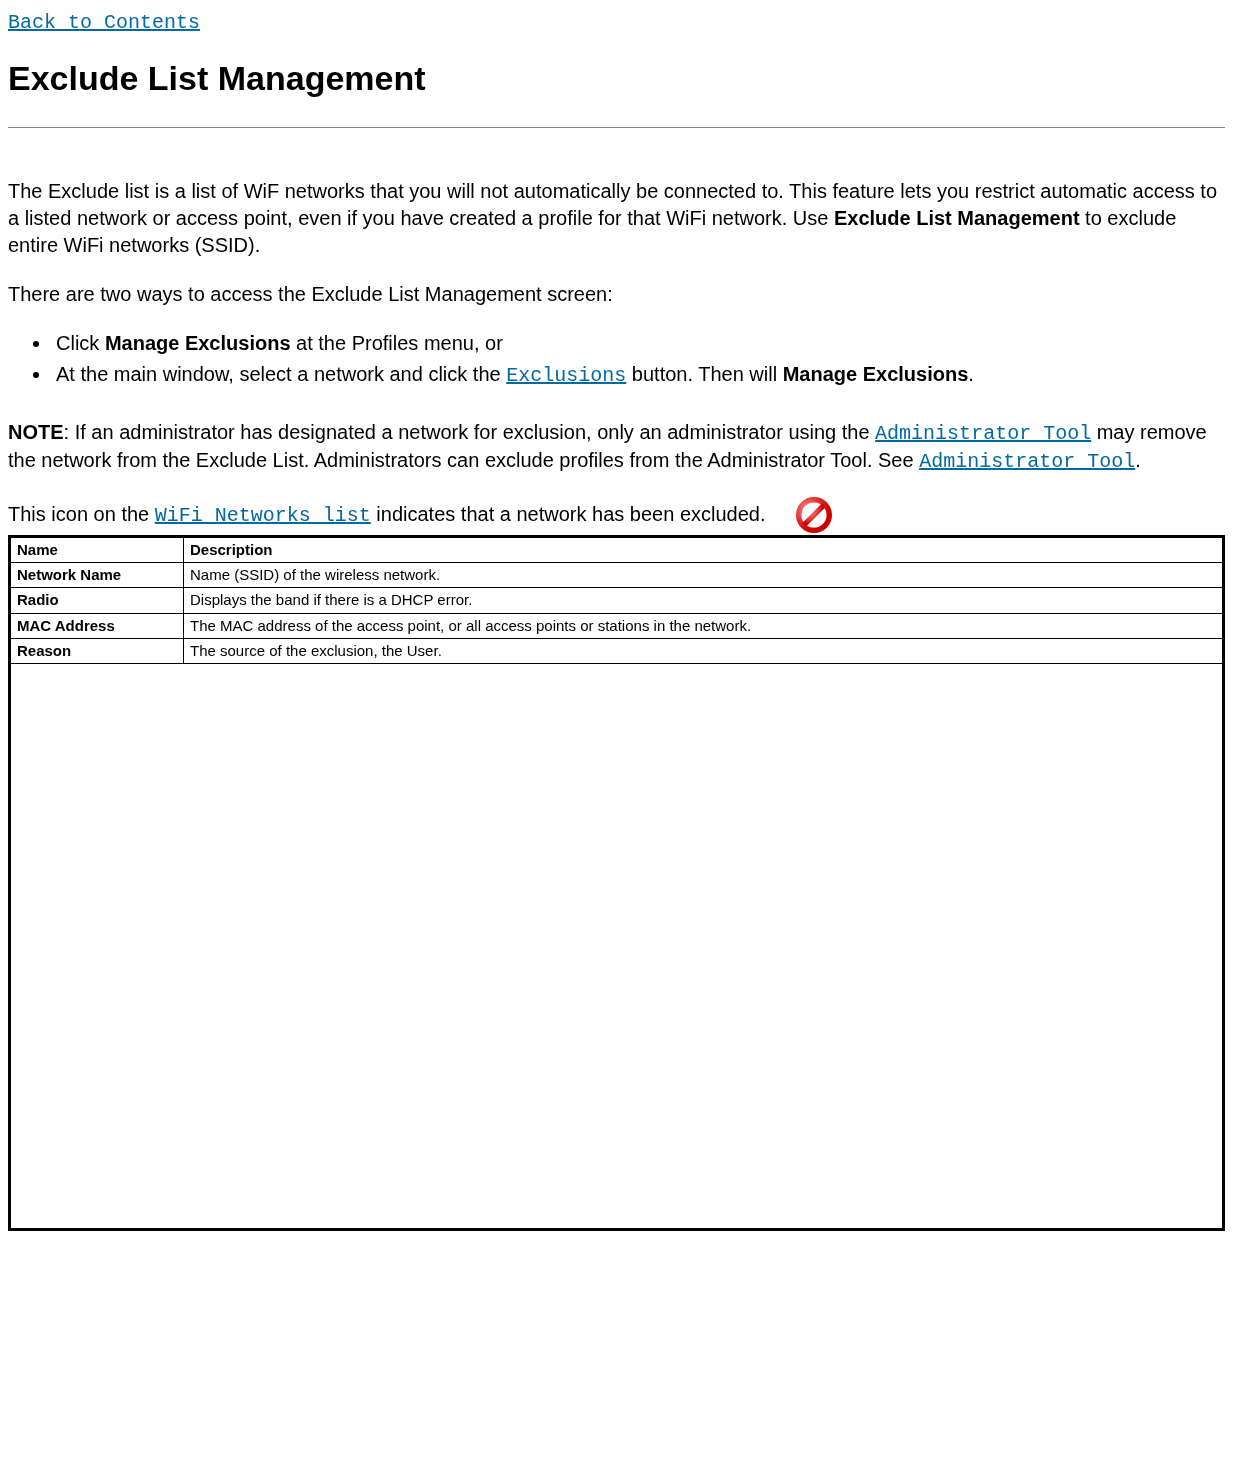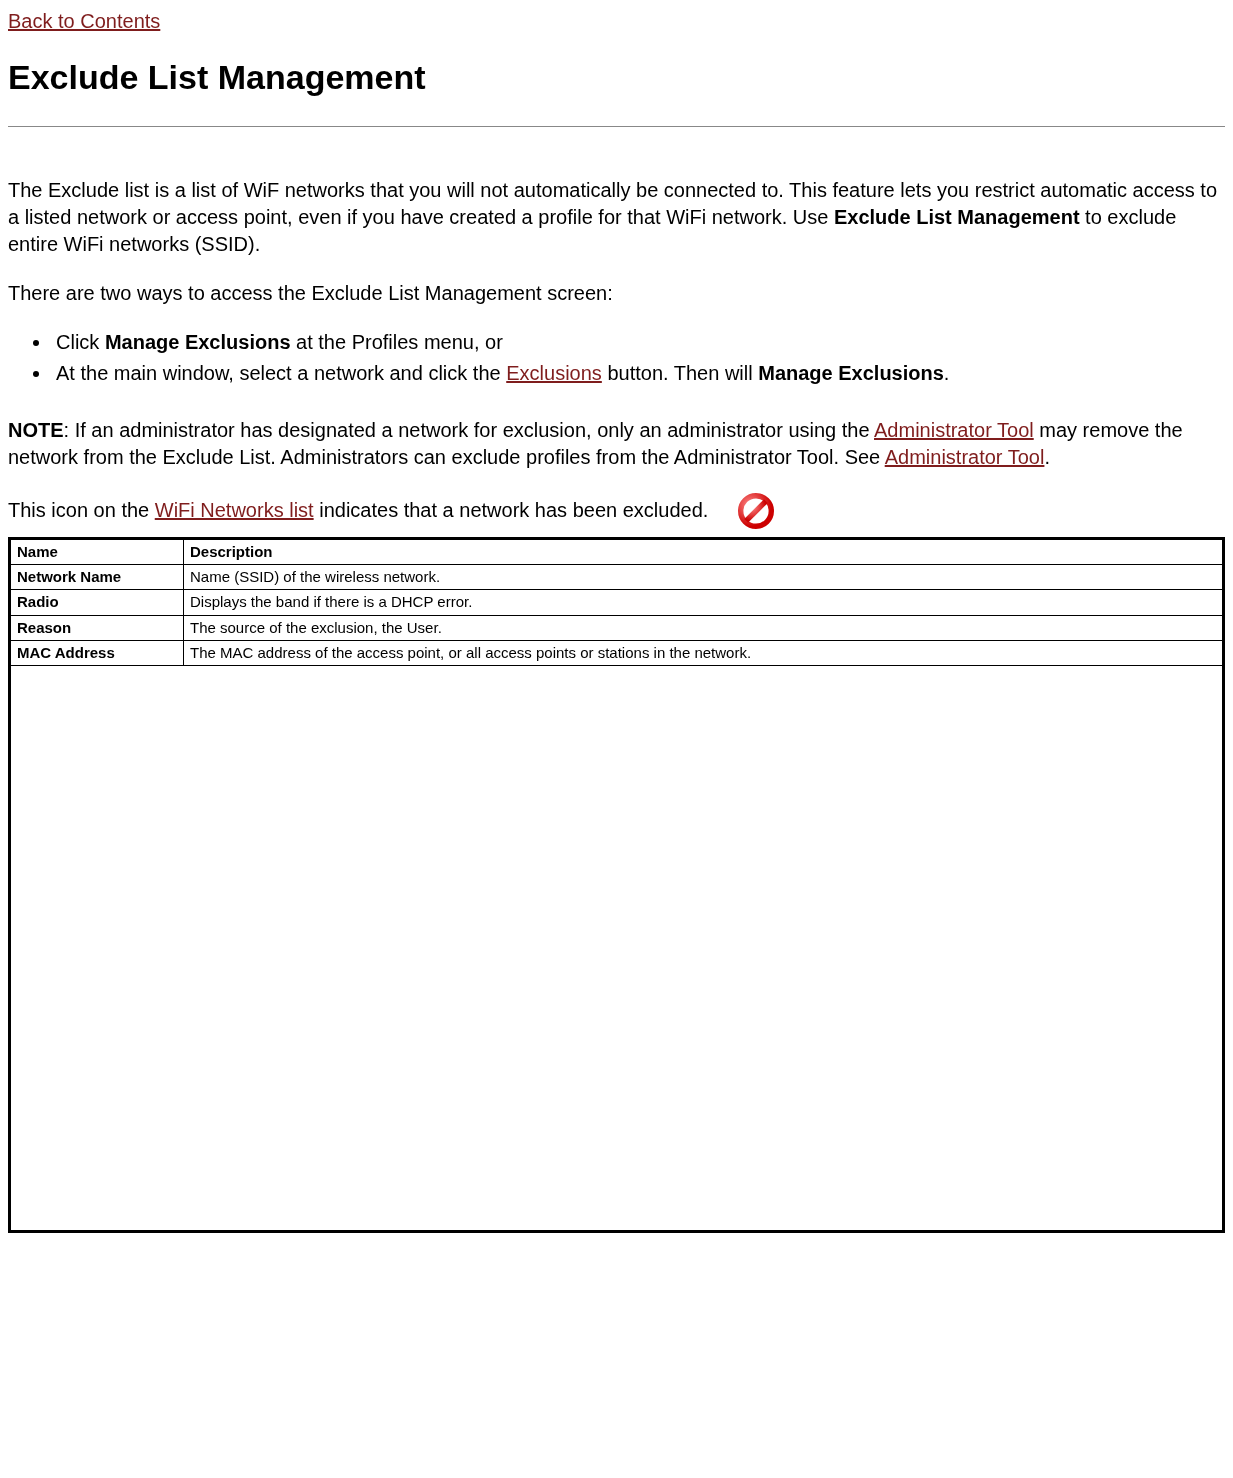--- a/index.html
+++ b/index.html
@@ -4,22 +4,23 @@
   <style>
     body {
       font-family: Verdana, Geneva, sans-serif;
       font-size: 20px;
       margin: 0;
       padding: 8px;
       color: #000;
       line-height: 1.35;
     }
     a {
-      color: #7f1d1d;
+      color: #0369a1;
       text-decoration: underline;
+      font-family: Liberation Mono, monospace;
     }
     h1 {
       font-size: 34px;
       font-weight: bold;
       margin: 20px 0 25px 0;
     }
     hr {
       margin: 20px 0 50px 0;
       border: none;
       border-top: 1px solid #888;
@@ -39,21 +40,21 @@
       margin-bottom: 4px;
       padding-left: 4px;
     }
     strong {
       font-weight: bold;
     }
     .icon-line {
       display: flex;
       align-items: center;
       gap: 30px;
-      margin-bottom: 8px;
+      margin-bottom: 2px;
     }
     .exclude-icon {
       width: 36px;
       height: 36px;
       flex-shrink: 0;
     }
     table {
       border-collapse: collapse;
       width: 100%;
       border: 3px solid #000;
@@ -131,26 +132,26 @@
     <tbody>
       <tr>
         <td class="col-name">Network Name</td>
         <td>Name (SSID) of the wireless network.</td>
       </tr>
       <tr>
         <td class="col-name">Radio</td>
         <td>Displays the band if there is a DHCP error.</td>
       </tr>
       <tr>
+        <td class="col-name">MAC Address</td>
+        <td>The MAC address of the access point, or all access points or stations in the network.</td>
+      </tr>
+      <tr>
         <td class="col-name">Reason</td>
         <td>The source of the exclusion, the User.</td>
-      </tr>
-      <tr>
-        <td class="col-name">MAC Address</td>
-        <td>The MAC address of the access point, or all access points or stations in the network.</td>
       </tr>
       <tr>
         <td colspan="2" style="height:560px; border-top:1px solid #000;"></td>
       </tr>
     </tbody>
   </table>
 </div>
 
 
 

